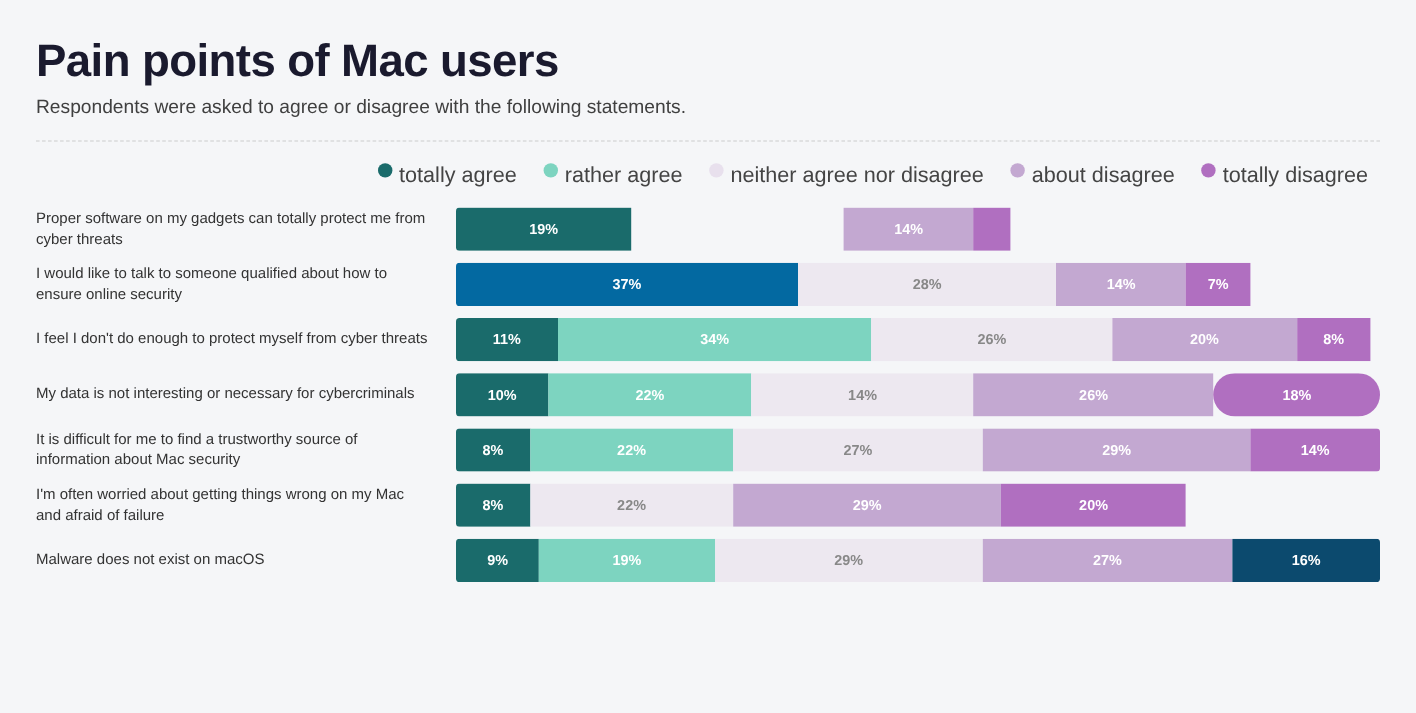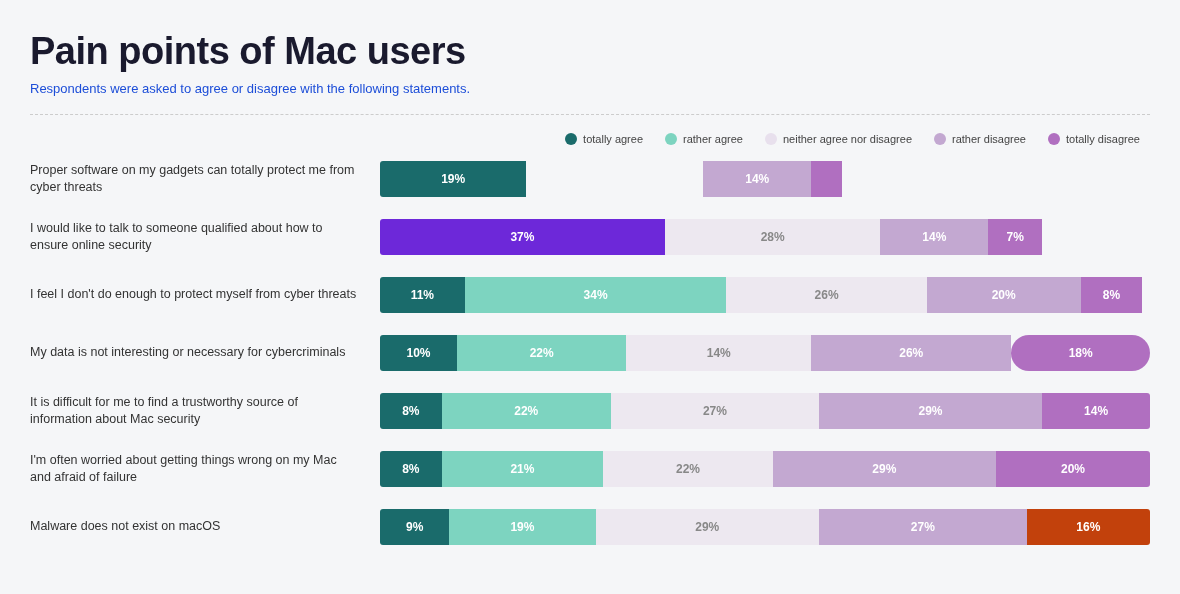--- a/index.html
+++ b/index.html
@@ -12,54 +12,54 @@
       color: #333;
     }
     .title {
       font-size: 38px;
       font-weight: 800;
       color: #1a1a2e;
       margin-bottom: 8px;
       letter-spacing: -0.5px;
     }
     .subtitle {
-      font-size: 13px;
-      color: #1d4ed8;
+      font-size: 16px;
+      color: #404040;
       margin-bottom: 18px;
     }
     .divider {
       border: none;
       border-top: 1.5px dashed #ccc;
       margin-bottom: 18px;
     }
     .legend {
       display: flex;
       align-items: center;
       justify-content: flex-end;
       gap: 22px;
       margin-bottom: 16px;
       padding-right: 10px;
     }
     .legend-item {
       display: flex;
       align-items: flex-start;
       gap: 6px;
-      font-size: 11px;
+      font-size: 18px;
       color: #444;
     }
     .legend-dot {
       width: 12px;
       height: 12px;
       border-radius: 50%;
       flex-shrink: 0;
     }
     .chart-area {
       display: flex;
       flex-direction: column;
-      gap: 22px;
+      gap: 10px;
       justify-content: center;
     }
     .row {
       display: flex;
       align-items: center;
       gap: 10px;
     }
     .row-label {
       width: 340px;
       min-width: 340px;
@@ -104,42 +104,42 @@
     <div class="legend-item">
     <span class="legend-dot" style="background:#7dd4c0"></span>
     <span>rather agree</span>
   </div>
     <div class="legend-item">
     <span class="legend-dot" style="background:#e8e0ed"></span>
     <span>neither agree nor disagree</span>
   </div>
     <div class="legend-item">
     <span class="legend-dot" style="background:#c3a8d1"></span>
-    <span>rather disagree</span>
+    <span>about disagree</span>
   </div>
     <div class="legend-item">
     <span class="legend-dot" style="background:#b06fc0"></span>
     <span>totally disagree</span>
   </div>
   </div>
 
 <div class="chart-area" id="chart-container">
     <div class="row">
       <div class="row-label">Proper software on my gadgets can totally protect me from cyber threats</div>
       <div class="bar-container">
         <div class="bar-segment" style="width: 19%; background: rgb(26, 107, 107);">19%</div>
         <div class="bar-segment neutral" style="width: 23%; background: #4c1d95; margin-top: 36px;">23%</div>
         <div class="bar-segment" style="width: 14%; background: rgb(195, 168, 209);">14%</div>
         <div class="bar-segment" style="width: 4%; background: rgb(176, 111, 192);"></div>
       </div>
     </div>
     <div class="row">
       <div class="row-label">I would like to talk to someone qualified about how to ensure online security</div>
       <div class="bar-container">
-        <div class="bar-segment" style="width: 37%; background: #6d28d9;">37%</div>
+        <div class="bar-segment" style="width: 37%; background: #0369a1;">37%</div>
         <div class="bar-segment neutral" style="width: 28%; background: rgb(237, 232, 240);">28%</div>
         <div class="bar-segment" style="width: 14%; background: rgb(195, 168, 209);">14%</div>
         <div class="bar-segment" style="width: 7%; background: rgb(176, 111, 192);">7%</div>
       </div>
     </div>
     <div class="row">
       <div class="row-label">I feel I don't do enough to protect myself from cyber threats</div>
       <div class="bar-container">
         <div class="bar-segment" style="width: 11%; background: rgb(26, 107, 107);">11%</div>
         <div class="bar-segment" style="width: 34%; background: rgb(125, 212, 192);">34%</div>
@@ -165,29 +165,28 @@
         <div class="bar-segment" style="width: 22%; background: rgb(125, 212, 192);">22%</div>
         <div class="bar-segment neutral" style="width: 27%; background: rgb(237, 232, 240);">27%</div>
         <div class="bar-segment" style="width: 29%; background: rgb(195, 168, 209);">29%</div>
         <div class="bar-segment" style="width: 14%; background: rgb(176, 111, 192);">14%</div>
       </div>
     </div>
     <div class="row">
       <div class="row-label">I'm often worried about getting things wrong on my Mac and afraid of failure</div>
       <div class="bar-container">
         <div class="bar-segment" style="width: 8%; background: rgb(26, 107, 107);">8%</div>
-        <div class="bar-segment" style="width: 21%; background: rgb(125, 212, 192);">21%</div>
         <div class="bar-segment neutral" style="width: 22%; background: rgb(237, 232, 240);">22%</div>
         <div class="bar-segment" style="width: 29%; background: rgb(195, 168, 209);">29%</div>
         <div class="bar-segment" style="width: 20%; background: rgb(176, 111, 192);">20%</div>
       </div>
     </div>
     <div class="row">
       <div class="row-label">Malware does not exist on macOS</div>
       <div class="bar-container">
         <div class="bar-segment" style="width: 9%; background: rgb(26, 107, 107);">9%</div>
         <div class="bar-segment" style="width: 19%; background: rgb(125, 212, 192);">19%</div>
         <div class="bar-segment neutral" style="width: 29%; background: rgb(237, 232, 240);">29%</div>
         <div class="bar-segment" style="width: 27%; background: rgb(195, 168, 209);">27%</div>
-        <div class="bar-segment" style="width: 16%; background: #c2410c;">16%</div>
+        <div class="bar-segment" style="width: 16%; background: #0c4a6e;">16%</div>
       </div>
     </div>
   </div>
 
 </body></html>

